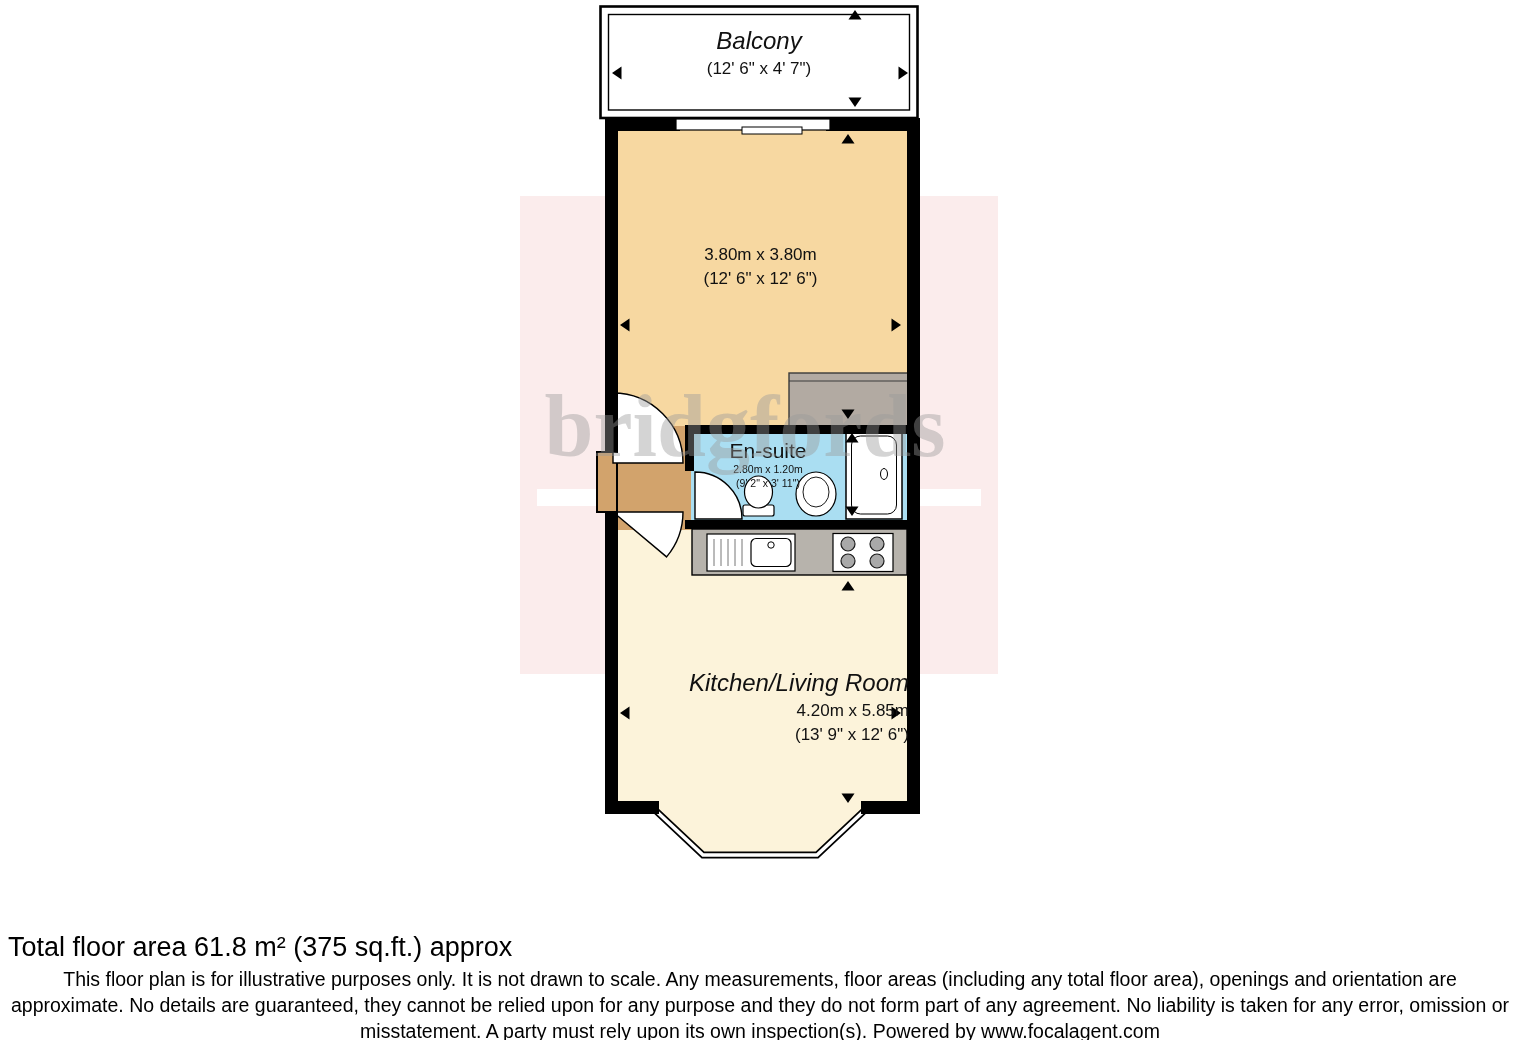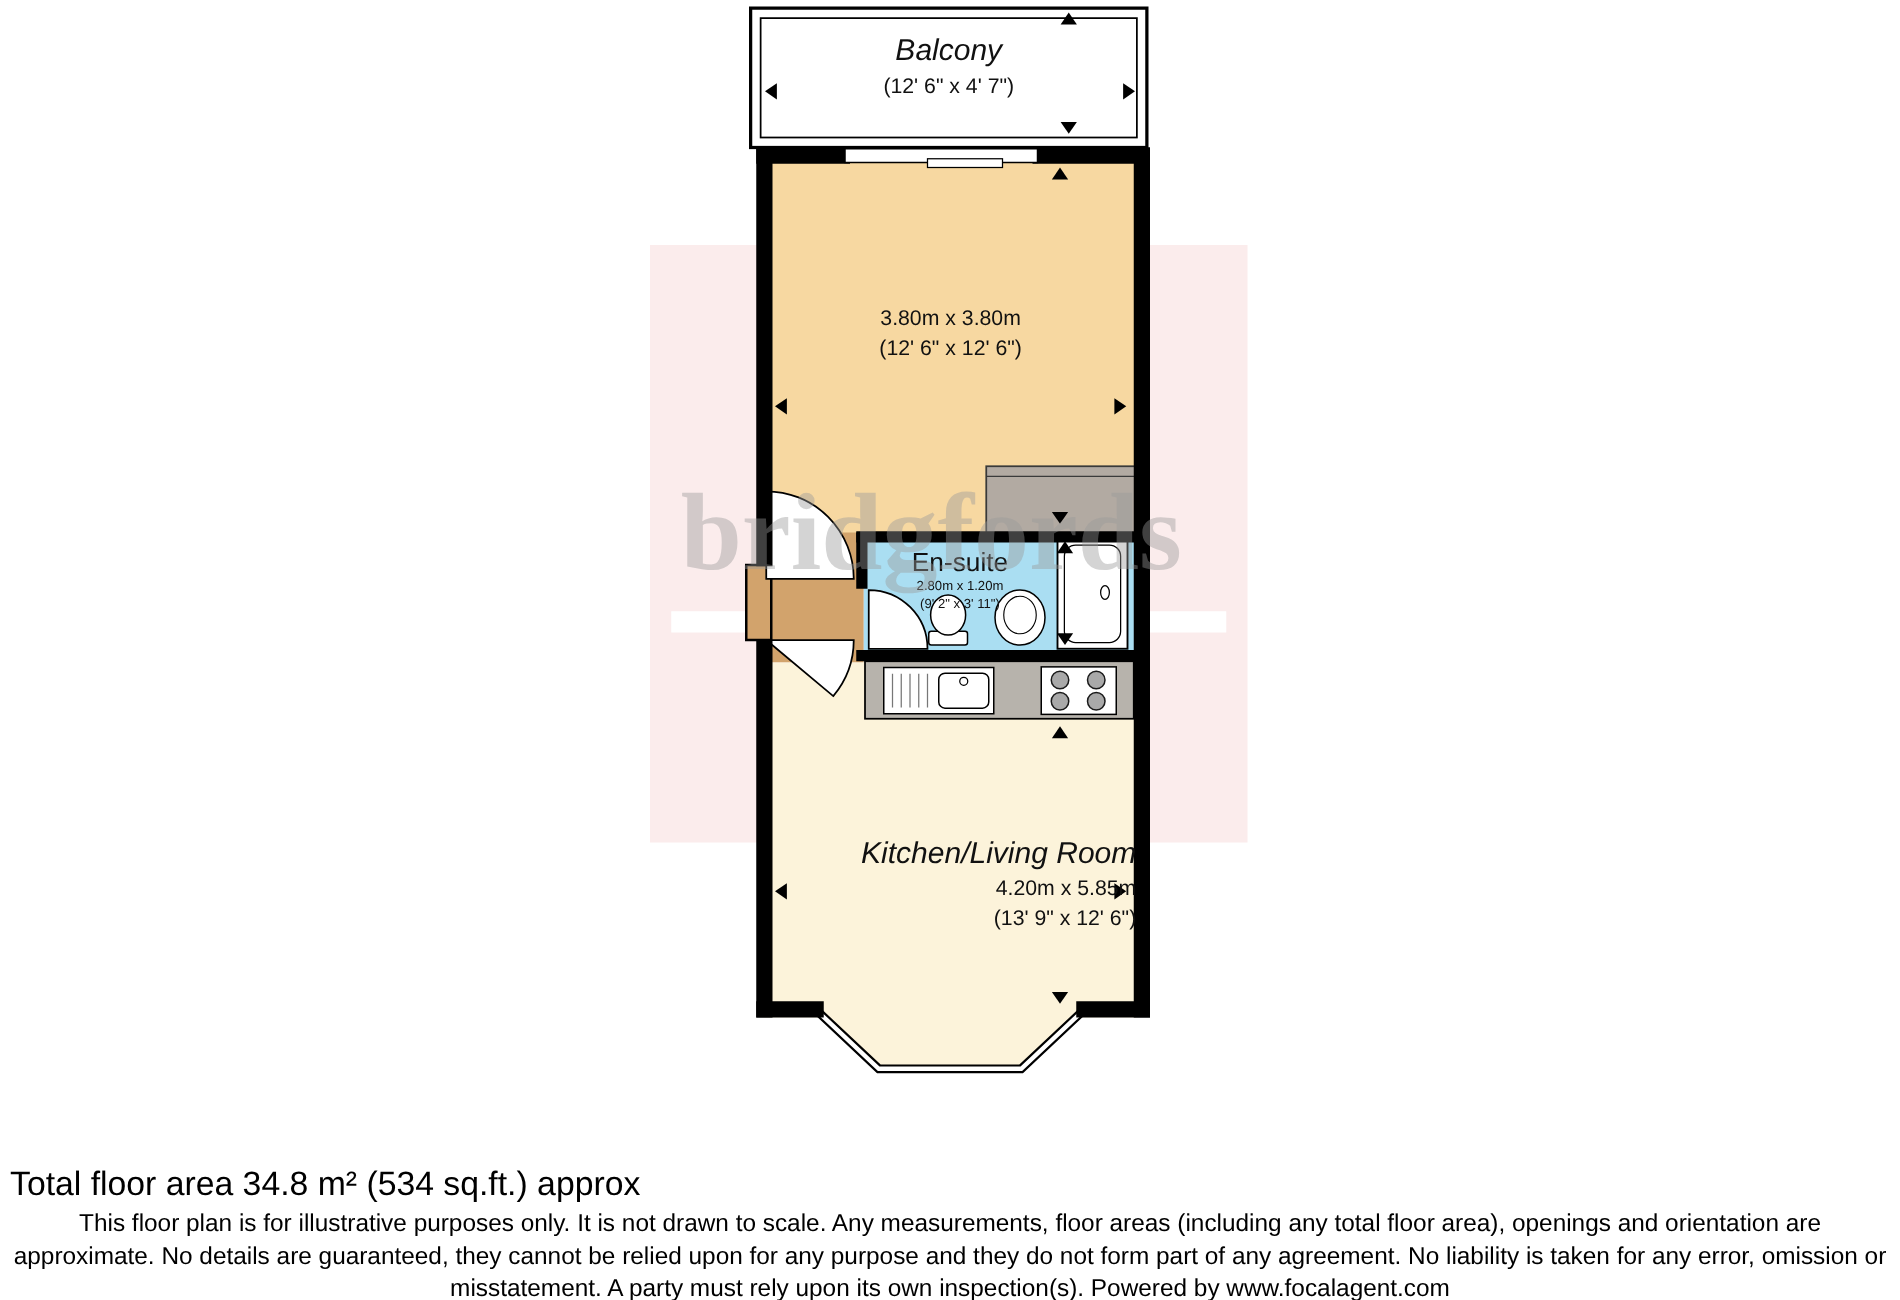--- a/index.html
+++ b/index.html
@@ -143,16 +143,16 @@
   </div>
 
   <div class="plan-label" style="left:612px; top:669px; width:297px;text-align:right;">
     <div class="name-lg">Kitchen/Living Room</div>
     <div class="dim-lg">4.20m x 5.85m</div>
     <div class="dim-lg">(13' 9" x 12' 6")</div>
   </div>
 
   <div class="watermark">bridgfords</div>
 
-  <div class="footer-total">Total floor area 34.8 m² (534 sq.ft.) approx</div>
+  <div class="footer-total">Total floor area 61.8 m² (375 sq.ft.) approx</div>
   <div class="footer-disclaimer">This floor plan is for illustrative purposes only. It is not drawn to scale. Any measurements, floor areas (including any total floor area), openings and orientation are approximate. No details are guaranteed, they cannot be relied upon for any purpose and they do not form part of any agreement. No liability is taken for any error, omission or misstatement. A party must rely upon its own inspection(s). Powered by www.focalagent.com</div>
 
 </div>
 
 </body></html>

